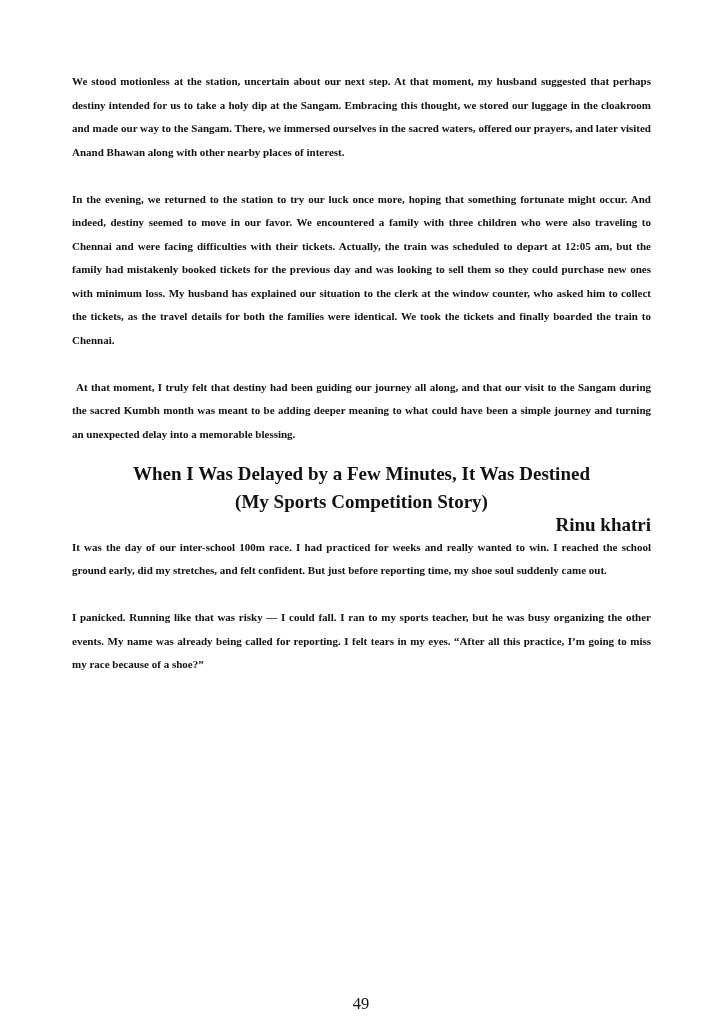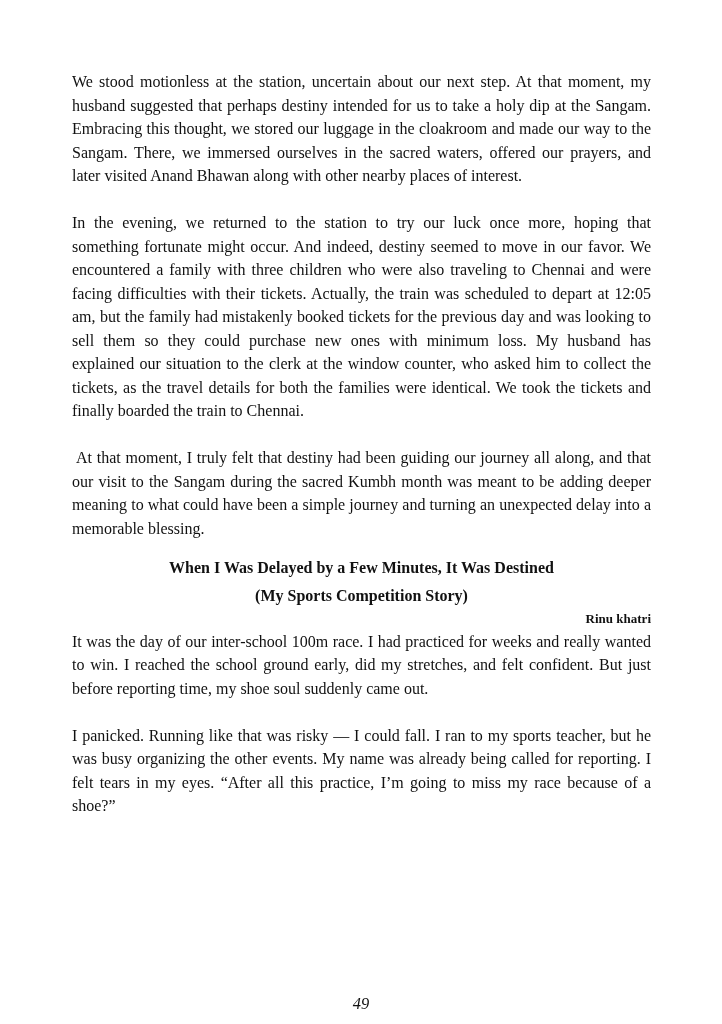--- a/index.html
+++ b/index.html
@@ -16,47 +16,47 @@
       color: #111111;
     }
     .page {
       position: absolute;
       left: 72px;
       top: 70px;
       width: 579px;
     }
     p {
       margin: 0;
-      font-size: 16px;
+      font-size: 11px;
       line-height: 23.5px;
       text-align: justify;
+      font-weight: bold;
     }
     .gap { height: 23.5px; }
     .p3 { text-indent: 4px; }
     .title {
       margin-top: 16px;
       text-align: center;
       font-weight: bold;
-      font-size: 16px;
+      font-size: 19px;
       line-height: 23.5px;
     }
     .author {
       text-align: right;
       font-weight: bold;
-      font-size: 13px;
+      font-size: 19px;
       line-height: 23.5px;
     }
     .p4 { margin-top: -1px; }
     .page-number {
       position: absolute;
       left: 0;
       width: 722px;
       top: 994px;
       text-align: center;
-      font-style: italic;
       font-size: 16.4px;
     }
   </style>
 </head>
 <body>
 
 <div class="page">
   <p>We stood motionless at the station, uncertain about our next step. At that moment, my husband suggested that perhaps destiny intended for us to take a holy dip at the Sangam. Embracing this thought, we stored our luggage in the cloakroom and made our way to the Sangam. There, we immersed ourselves in the sacred waters, offered our prayers, and later visited Anand Bhawan along with other nearby places of interest.</p>
   <div class="gap"></div>
   <p>In the evening, we returned to the station to try our luck once more, hoping that something fortunate might occur. And indeed, destiny seemed to move in our favor. We encountered a family with three children who were also traveling to Chennai and were facing difficulties with their tickets. Actually, the train was scheduled to depart at 12:05 am, but the family had mistakenly booked tickets for the previous day and was looking to sell them so they could purchase new ones with minimum loss. My husband has explained our situation to the clerk at the window counter, who asked him to collect the tickets, as the travel details for both the families were identical. We took the tickets and finally boarded the train to Chennai.</p>

